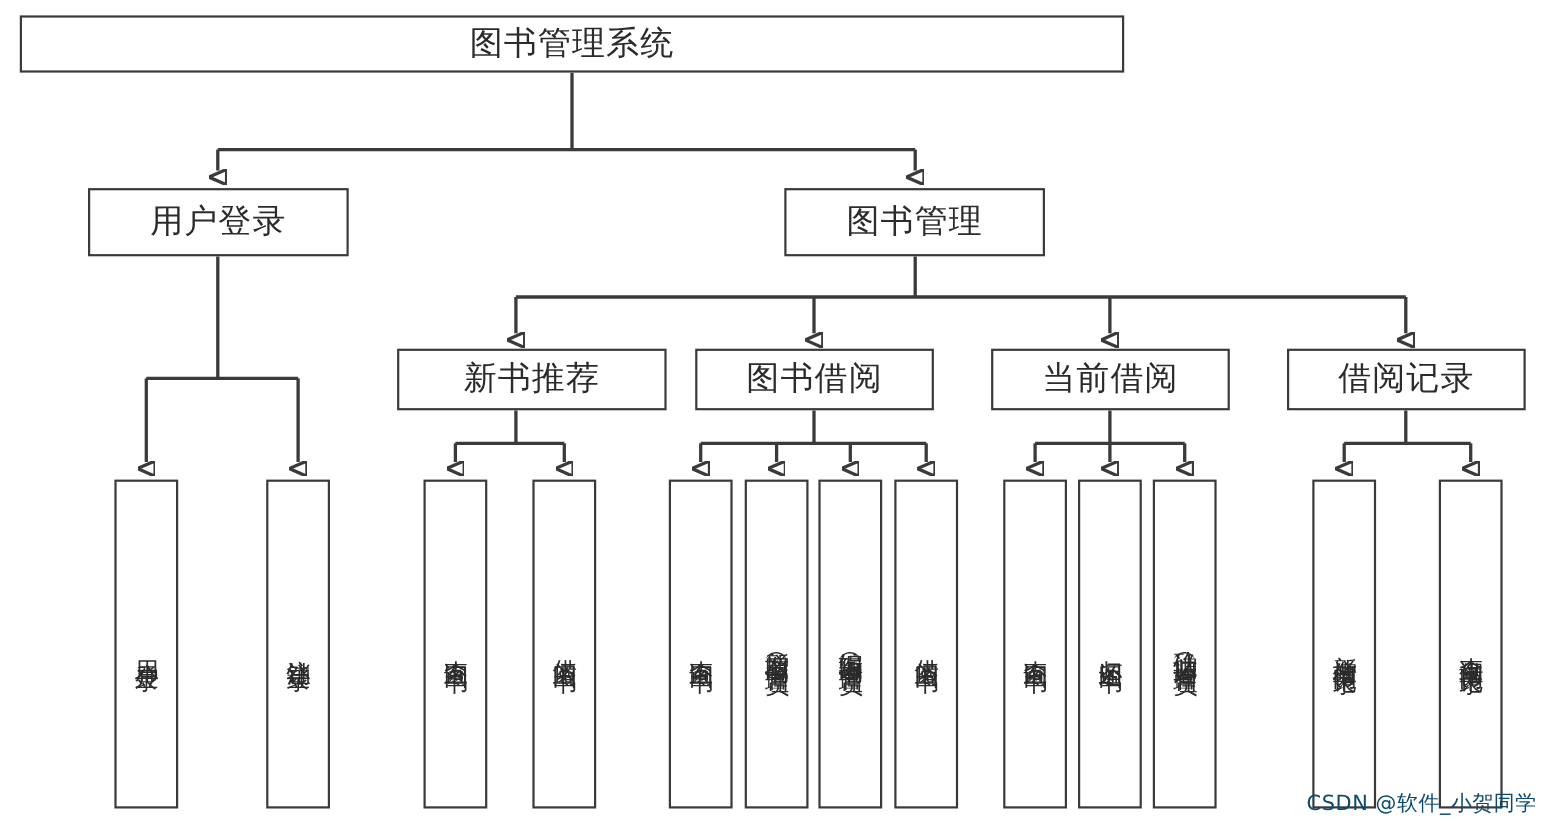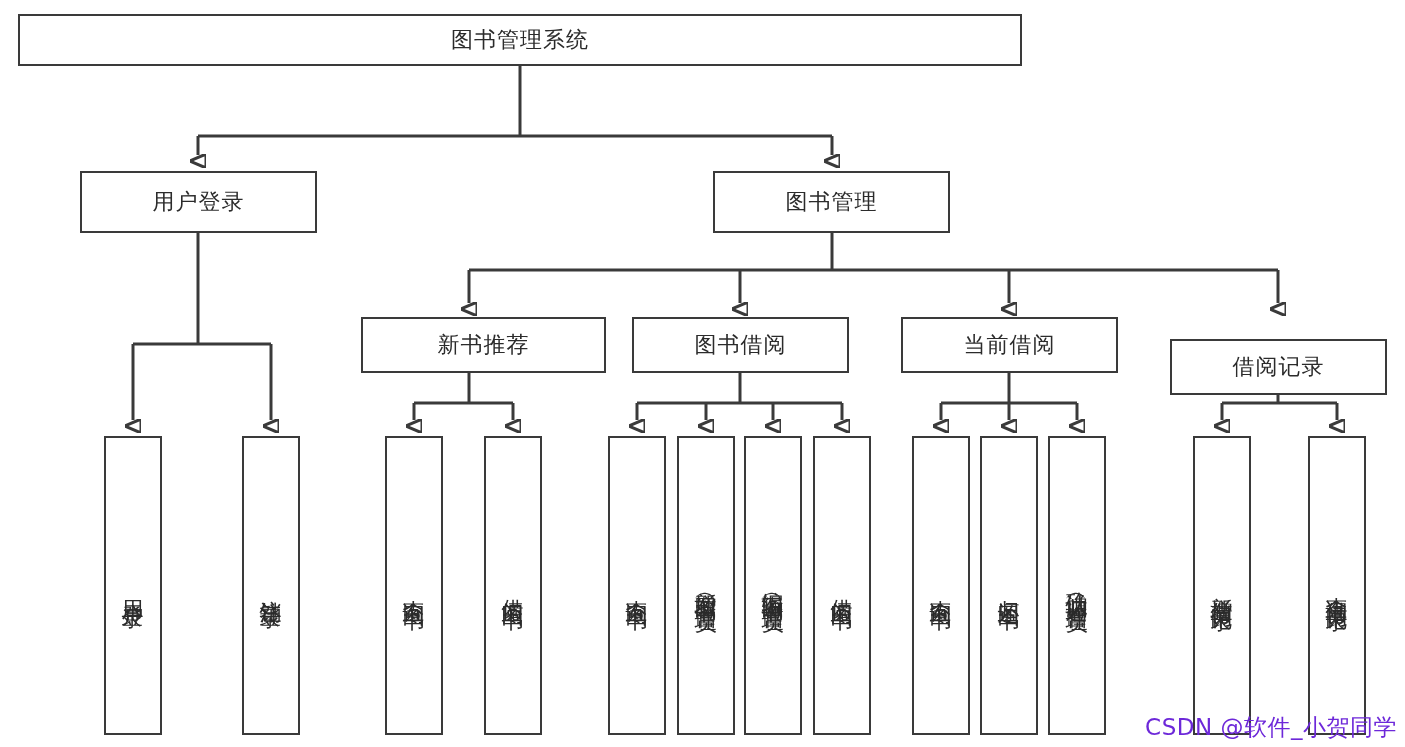--- a/index.html
+++ b/index.html
@@ -24,21 +24,21 @@
   .node-box {
     position: absolute;
     box-sizing: border-box;
     background: #ffffff;
     border: 2.5px solid #3a3a3a;
     display: flex;
     align-items: center;
     justify-content: center;
   }
   .node-label-h {
-    font-size: 22px;
+    font-size: 30px;
     color: #2b2b2b;
     letter-spacing: 1px;
     white-space: nowrap;
     line-height: 1;
   }
   .node-label-v {
     font-size: 22px;
     color: #2b2b2b;
     letter-spacing: 3px;
     line-height: 1.05;
@@ -53,22 +53,22 @@
     border: 2.5px solid #3a3a3a;
     display: flex;
     align-items: center;
     justify-content: center;
     padding-top: 4px;
   }
   .watermark {
     position: absolute;
     right: 8px;
     bottom: 4px;
-    font-size: 23px;
-    color: #6d28d9;
+    font-size: 19px;
+    color: #0c4a6e;
     white-space: nowrap;
     letter-spacing: 0.5px;
   }
   svg.connectors {
     position: absolute;
     left: 0;
     top: 0;
     width: 1405px;
     height: 747px;
     pointer-events: none;
@@ -148,21 +148,21 @@
 
   <div class="node-box" style="left:361px; top:317px; width:245px; height:56px;">
     <span class="node-label-h">新书推荐</span>
   </div>
   <div class="node-box" style="left:901px; top:317px; width:217px; height:56px;">
     <span class="node-label-h">当前借阅</span>
   </div>
   <div class="node-box" style="left:632px; top:317px; width:217px; height:56px;">
     <span class="node-label-h">图书借阅</span>
   </div>
-  <div class="node-box" style="left:1170px; top:317px; width:217px; height:56px;margin-top:22px;">
+  <div class="node-box" style="left:1170px; top:317px; width:217px; height:56px;">
     <span class="node-label-h">借阅记录</span>
   </div>
 
   <div class="leaf-box" style="left:104px; top:436px; width:58px; height:299px;">
     <span class="node-label-v">用户登录</span>
   </div>
   <div class="leaf-box" style="left:242px; top:436px; width:58px; height:299px;">
     <span class="node-label-v">注销登录</span>
   </div>
 

